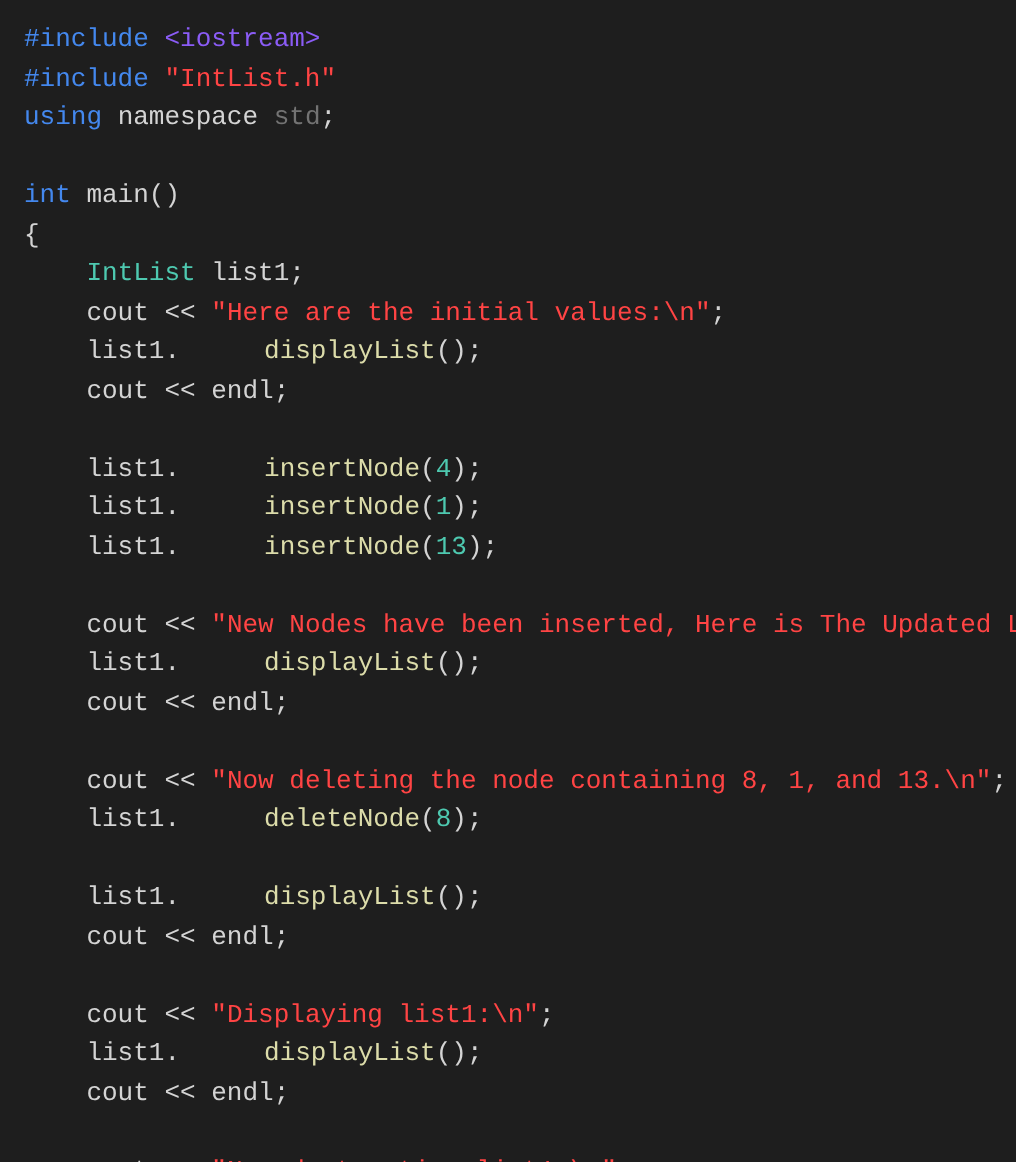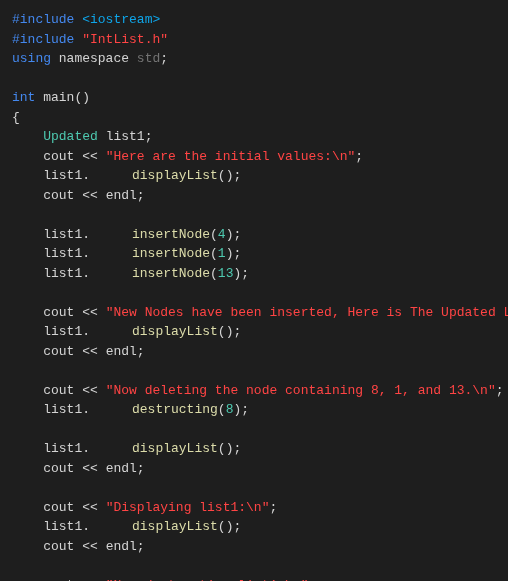--- a/index.html
+++ b/index.html
@@ -39,41 +39,41 @@
     .c-teal { color: #2e9f9f; }
     .c-yellow { color: #dcdcaa; margin-left: 42px; }
     .c-white { color: #d4d4d4; }
 
   </style>
 </head>
 <body>
 
 <div class="code-container">
   <div id="code-lines">
-      <div class="line"><span class="c-blue" style="color: rgb(68, 136, 238);">#include </span><span class="c-red" style="color: #0ea5e9; text-align: center;">&lt;iostream&gt;</span></div>
+      <div class="line"><span class="c-blue" style="color: rgb(68, 136, 238);">#include </span><span class="c-red" style="color: #8b5cf6; text-align: center;">&lt;iostream&gt;</span></div>
       <div class="line"><span class="c-blue" style="color: rgb(68, 136, 238);">#include </span><span class="c-red" style="color: rgb(255, 68, 68);">"IntList.h"</span></div>
       <div class="line"><span class="c-blue" style="color: rgb(68, 136, 238); margin-top: 46px;">using</span><span class="c-white" style="color: rgb(212, 212, 212);"> namespace </span><span class="c-blue" style="color: #737373;">std</span><span class="c-white" style="color: rgb(212, 212, 212);">;</span></div>
       <div class="line">&nbsp;</div>
       <div class="line"><span class="c-blue" style="color: rgb(68, 136, 238);">int</span><span class="c-white" style="color: rgb(212, 212, 212);"> main()</span></div>
       <div class="line"><span class="c-white" style="color: rgb(212, 212, 212);">{</span></div>
-      <div class="line"><span class="c-white" style="color: rgb(212, 212, 212);">    </span><span class="c-teal" style="color: rgb(78, 201, 176);">Updated</span><span class="c-white" style="color: rgb(212, 212, 212);"> list1;</span></div>
+      <div class="line"><span class="c-white" style="color: rgb(212, 212, 212);">    </span><span class="c-teal" style="color: rgb(78, 201, 176);">IntList</span><span class="c-white" style="color: rgb(212, 212, 212);"> list1;</span></div>
       <div class="line"><span class="c-white" style="color: rgb(212, 212, 212);">    cout </span><span class="c-white" style="color: rgb(212, 212, 212);">&lt;&lt;</span><span class="c-white" style="color: rgb(212, 212, 212);"> </span><span class="c-red" style="color: rgb(255, 68, 68);">"Here are the initial values:\n"</span><span class="c-white" style="color: rgb(212, 212, 212);">;</span></div>
       <div class="line"><span class="c-white" style="color: rgb(212, 212, 212);">    list1.</span><span class="c-yellow" style="color: rgb(220, 220, 170);">displayList</span><span class="c-white" style="color: rgb(212, 212, 212);">();</span></div>
       <div class="line"><span class="c-white" style="color: rgb(212, 212, 212);">    cout </span><span class="c-white" style="color: rgb(212, 212, 212);">&lt;&lt;</span><span class="c-white" style="color: rgb(212, 212, 212);"> endl;</span></div>
       <div class="line">&nbsp;</div>
       <div class="line"><span class="c-white" style="color: rgb(212, 212, 212);">    list1.</span><span class="c-yellow" style="color: rgb(220, 220, 170);">insertNode</span><span class="c-white" style="color: rgb(212, 212, 212);">(</span><span class="c-green" style="color: rgb(78, 201, 176);">4</span><span class="c-white" style="color: rgb(212, 212, 212);">);</span></div>
       <div class="line"><span class="c-white" style="color: rgb(212, 212, 212);">    list1.</span><span class="c-yellow" style="color: rgb(220, 220, 170);">insertNode</span><span class="c-white" style="color: rgb(212, 212, 212);">(</span><span class="c-green" style="color: rgb(78, 201, 176);">1</span><span class="c-white" style="color: rgb(212, 212, 212);">);</span></div>
       <div class="line"><span class="c-white" style="color: rgb(212, 212, 212);">    list1.</span><span class="c-yellow" style="color: rgb(220, 220, 170);">insertNode</span><span class="c-white" style="color: rgb(212, 212, 212);">(</span><span class="c-green" style="color: rgb(78, 201, 176);">13</span><span class="c-white" style="color: rgb(212, 212, 212);">);</span></div>
       <div class="line">&nbsp;</div>
       <div class="line"><span class="c-white" style="color: rgb(212, 212, 212);">    cout </span><span class="c-white" style="color: rgb(212, 212, 212);">&lt;&lt;</span><span class="c-white" style="color: rgb(212, 212, 212);"> </span><span class="c-red" style="color: rgb(255, 68, 68);">"New Nodes have been inserted, Here is The Updated List:\n"</span></div>
       <div class="line"><span class="c-white" style="color: rgb(212, 212, 212);">    list1.</span><span class="c-yellow" style="color: rgb(220, 220, 170);">displayList</span><span class="c-white" style="color: rgb(212, 212, 212);">();</span></div>
       <div class="line"><span class="c-white" style="color: rgb(212, 212, 212);">    cout </span><span class="c-white" style="color: rgb(212, 212, 212);">&lt;&lt;</span><span class="c-white" style="color: rgb(212, 212, 212);"> endl;</span></div>
       <div class="line">&nbsp;</div>
       <div class="line"><span class="c-white" style="color: rgb(212, 212, 212);">    cout </span><span class="c-white" style="color: rgb(212, 212, 212);">&lt;&lt;</span><span class="c-white" style="color: rgb(212, 212, 212);"> </span><span class="c-red" style="color: rgb(255, 68, 68);">"Now deleting the node containing 8, 1, and 13.\n"</span><span class="c-white" style="color: rgb(212, 212, 212);">;</span></div>
-      <div class="line"><span class="c-white" style="color: rgb(212, 212, 212);">    list1.</span><span class="c-yellow" style="color: rgb(220, 220, 170);">destructing</span><span class="c-white" style="color: rgb(212, 212, 212);">(</span><span class="c-green" style="color: rgb(78, 201, 176);">8</span><span class="c-white" style="color: rgb(212, 212, 212);">);</span></div>
+      <div class="line"><span class="c-white" style="color: rgb(212, 212, 212);">    list1.</span><span class="c-yellow" style="color: rgb(220, 220, 170);">deleteNode</span><span class="c-white" style="color: rgb(212, 212, 212);">(</span><span class="c-green" style="color: rgb(78, 201, 176);">8</span><span class="c-white" style="color: rgb(212, 212, 212);">);</span></div>
       <div class="line">&nbsp;</div>
       <div class="line"><span class="c-white" style="color: rgb(212, 212, 212);">    list1.</span><span class="c-yellow" style="color: rgb(220, 220, 170);">displayList</span><span class="c-white" style="color: rgb(212, 212, 212);">();</span></div>
       <div class="line"><span class="c-white" style="color: rgb(212, 212, 212);">    cout </span><span class="c-white" style="color: rgb(212, 212, 212);">&lt;&lt;</span><span class="c-white" style="color: rgb(212, 212, 212);"> endl;</span></div>
       <div class="line">&nbsp;</div>
       <div class="line"><span class="c-white" style="color: rgb(212, 212, 212);">    cout </span><span class="c-white" style="color: rgb(212, 212, 212);">&lt;&lt;</span><span class="c-white" style="color: rgb(212, 212, 212);"> </span><span class="c-red" style="color: rgb(255, 68, 68);">"Displaying list1:\n"</span><span class="c-white" style="color: rgb(212, 212, 212);">;</span></div>
       <div class="line"><span class="c-white" style="color: rgb(212, 212, 212);">    list1.</span><span class="c-yellow" style="color: rgb(220, 220, 170);">displayList</span><span class="c-white" style="color: rgb(212, 212, 212);">();</span></div>
       <div class="line"><span class="c-white" style="color: rgb(212, 212, 212);">    cout </span><span class="c-white" style="color: rgb(212, 212, 212);">&lt;&lt;</span><span class="c-white" style="color: rgb(212, 212, 212);"> endl;</span></div>
       <div class="line">&nbsp;</div>
       <div class="line"><span class="c-white" style="color: rgb(212, 212, 212);">    cout </span><span class="c-white" style="color: rgb(212, 212, 212);">&lt;&lt;</span><span class="c-white" style="color: rgb(212, 212, 212);"> </span><span class="c-red" style="color: rgb(255, 68, 68);">"Now destructing list1.\n"</span><span class="c-white" style="color: rgb(212, 212, 212);">;</span></div>
     </div>

